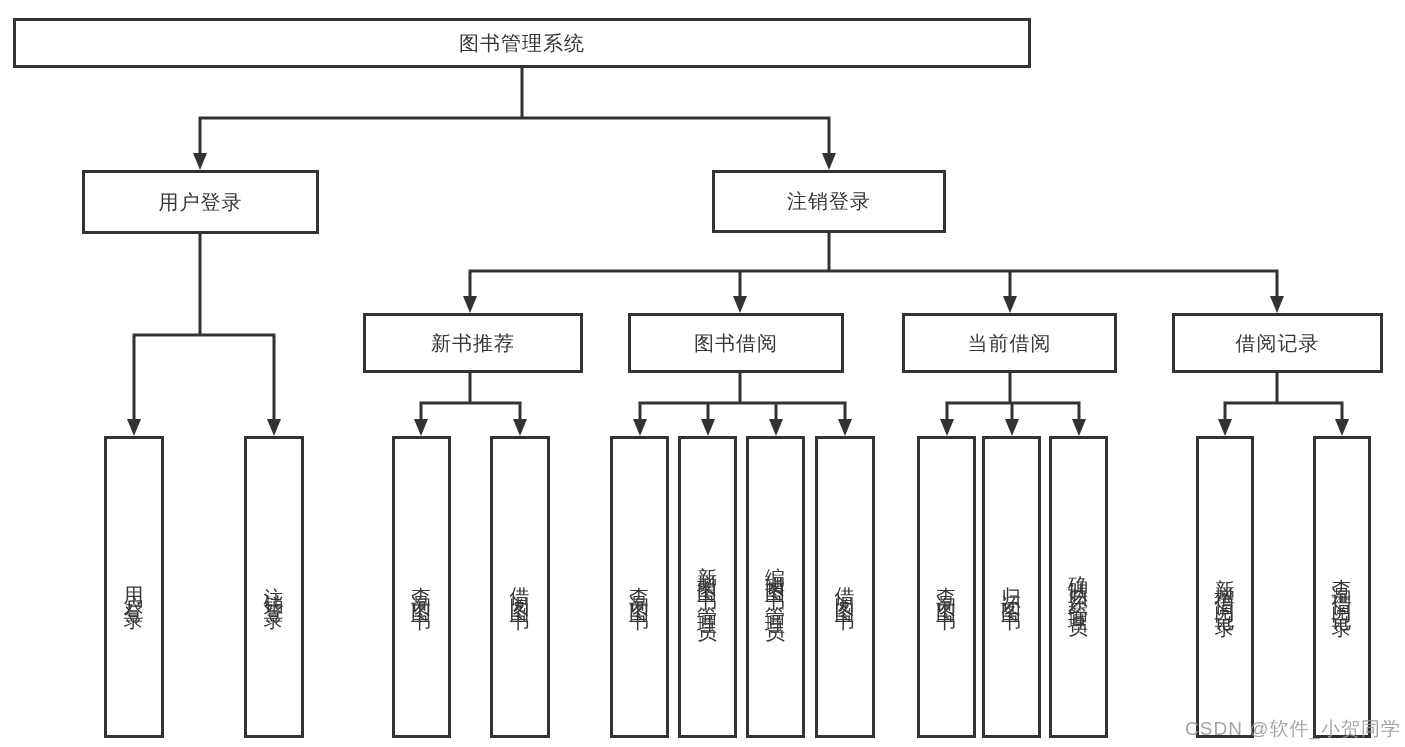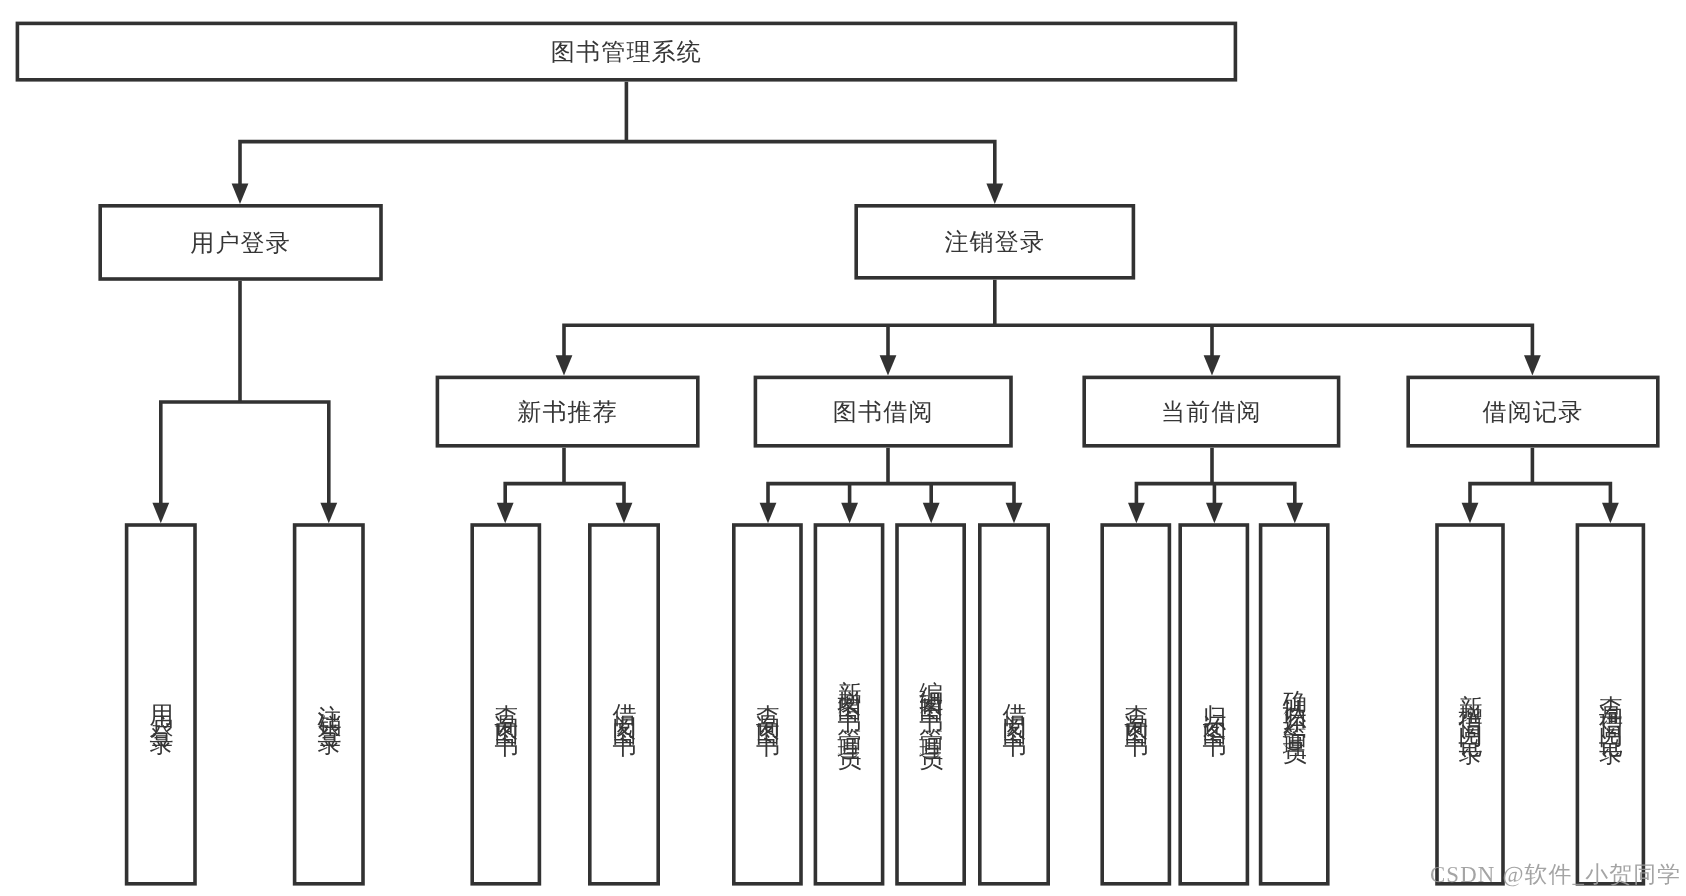--- a/index.html
+++ b/index.html
@@ -48,21 +48,20 @@
     line-height: 1;
   }
   .watermark {
     position: absolute;
     right: 4px;
     top: 716px;
     font-size: 19px;
     color: #9b9b9b;
     letter-spacing: 1px;
     opacity: 0.9;
-    font-family: Liberation Serif, serif;
   }
 </style>
 </head>
 <body>
 
 <div class="stage">
 
   <svg class="connector-layer" viewBox="0 0 1405 747" xmlns="http://www.w3.org/2000/svg" aria-hidden="true">
     <g stroke="#323232" stroke-width="3" fill="none">
       <path d="M522,68 V118 M198.5,118 H830.5 M200,117 V155 M829,117 V155"></path>

